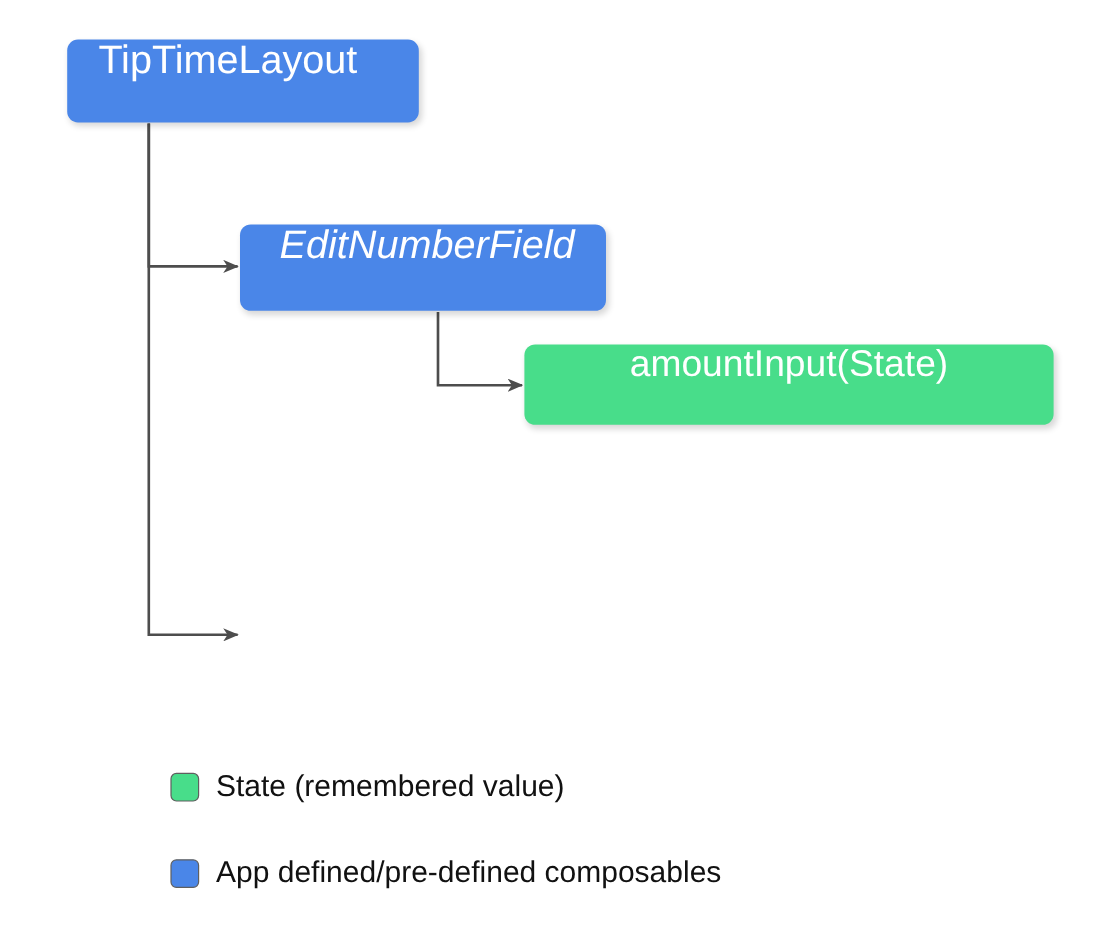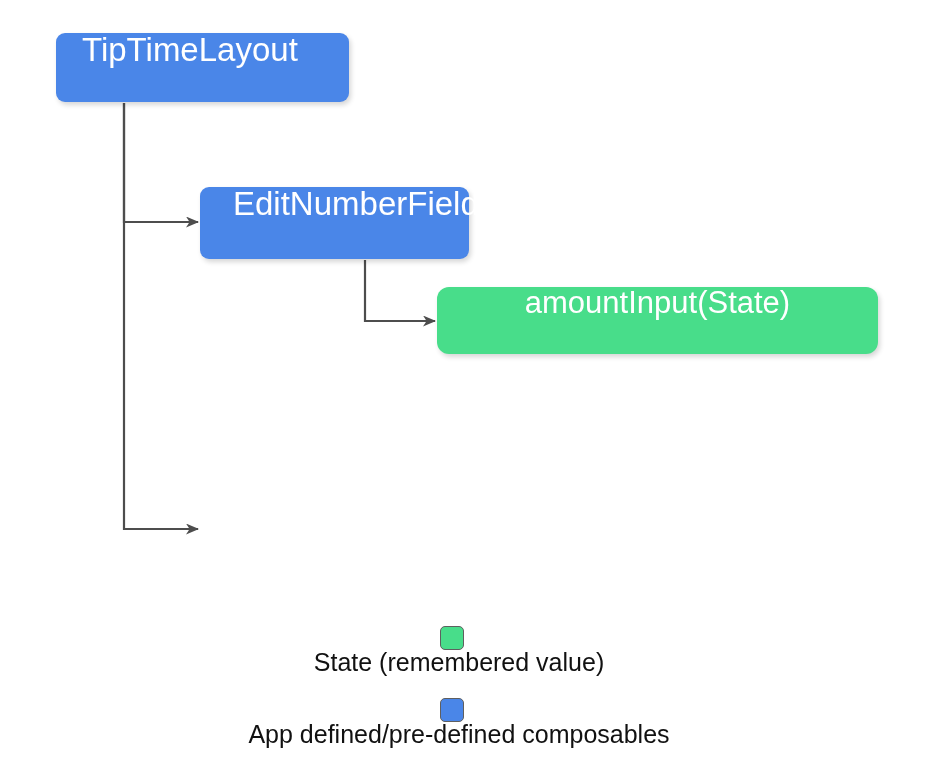--- a/index.html
+++ b/index.html
@@ -54,49 +54,48 @@
   .node.align-left .node-label { text-align: left; }
   .node.align-center .node-label { text-align: center; }
 
   
   #node-tiptimelayout {
     left: 56px; top: 33px; width: 293px; height: 69px;
     padding: 0 0 0 26px;
     font-size: 33px;
   }
   #node-editnumberfield {
-    left: 200px; top: 187px; width: 269px; height: 72px;
+    left: 200px; top: 187px; width: 305px; height: 72px;
     padding: 0 0 0 33px;
     font-size: 33px;
+    font-style: italic;
   }
   #node-amountinput {
     left: 437px; top: 287px; width: 441px; height: 67px;
     padding: 0 14px 0 14px;
     font-size: 31px;
-    border-radius: 12px;
   }
   #node-text-tip {
     left: 200px; top: 494px; width: 498px; height: 71px;
     padding: 0 0 0 35px;
     font-size: 33px;
   }
 
   
   #legend {
     position: absolute;
     left: 142px;
     top: 626px;
     width: 620px;
   }
   .legend-row {
     display: flex;
-    align-items: center;
+    align-items: flex-end;
     height: 42px;
     margin-bottom: 30px;
-    flex-direction: column;
   }
   .legend-swatch {
     width: 24px;
     height: 24px;
     box-sizing: border-box;
     border: 1.5px solid #5f5f5f;
     border-radius: 5px;
     flex: 0 0 auto;
   }
   .legend-swatch.green { background: #48dd8a; }

